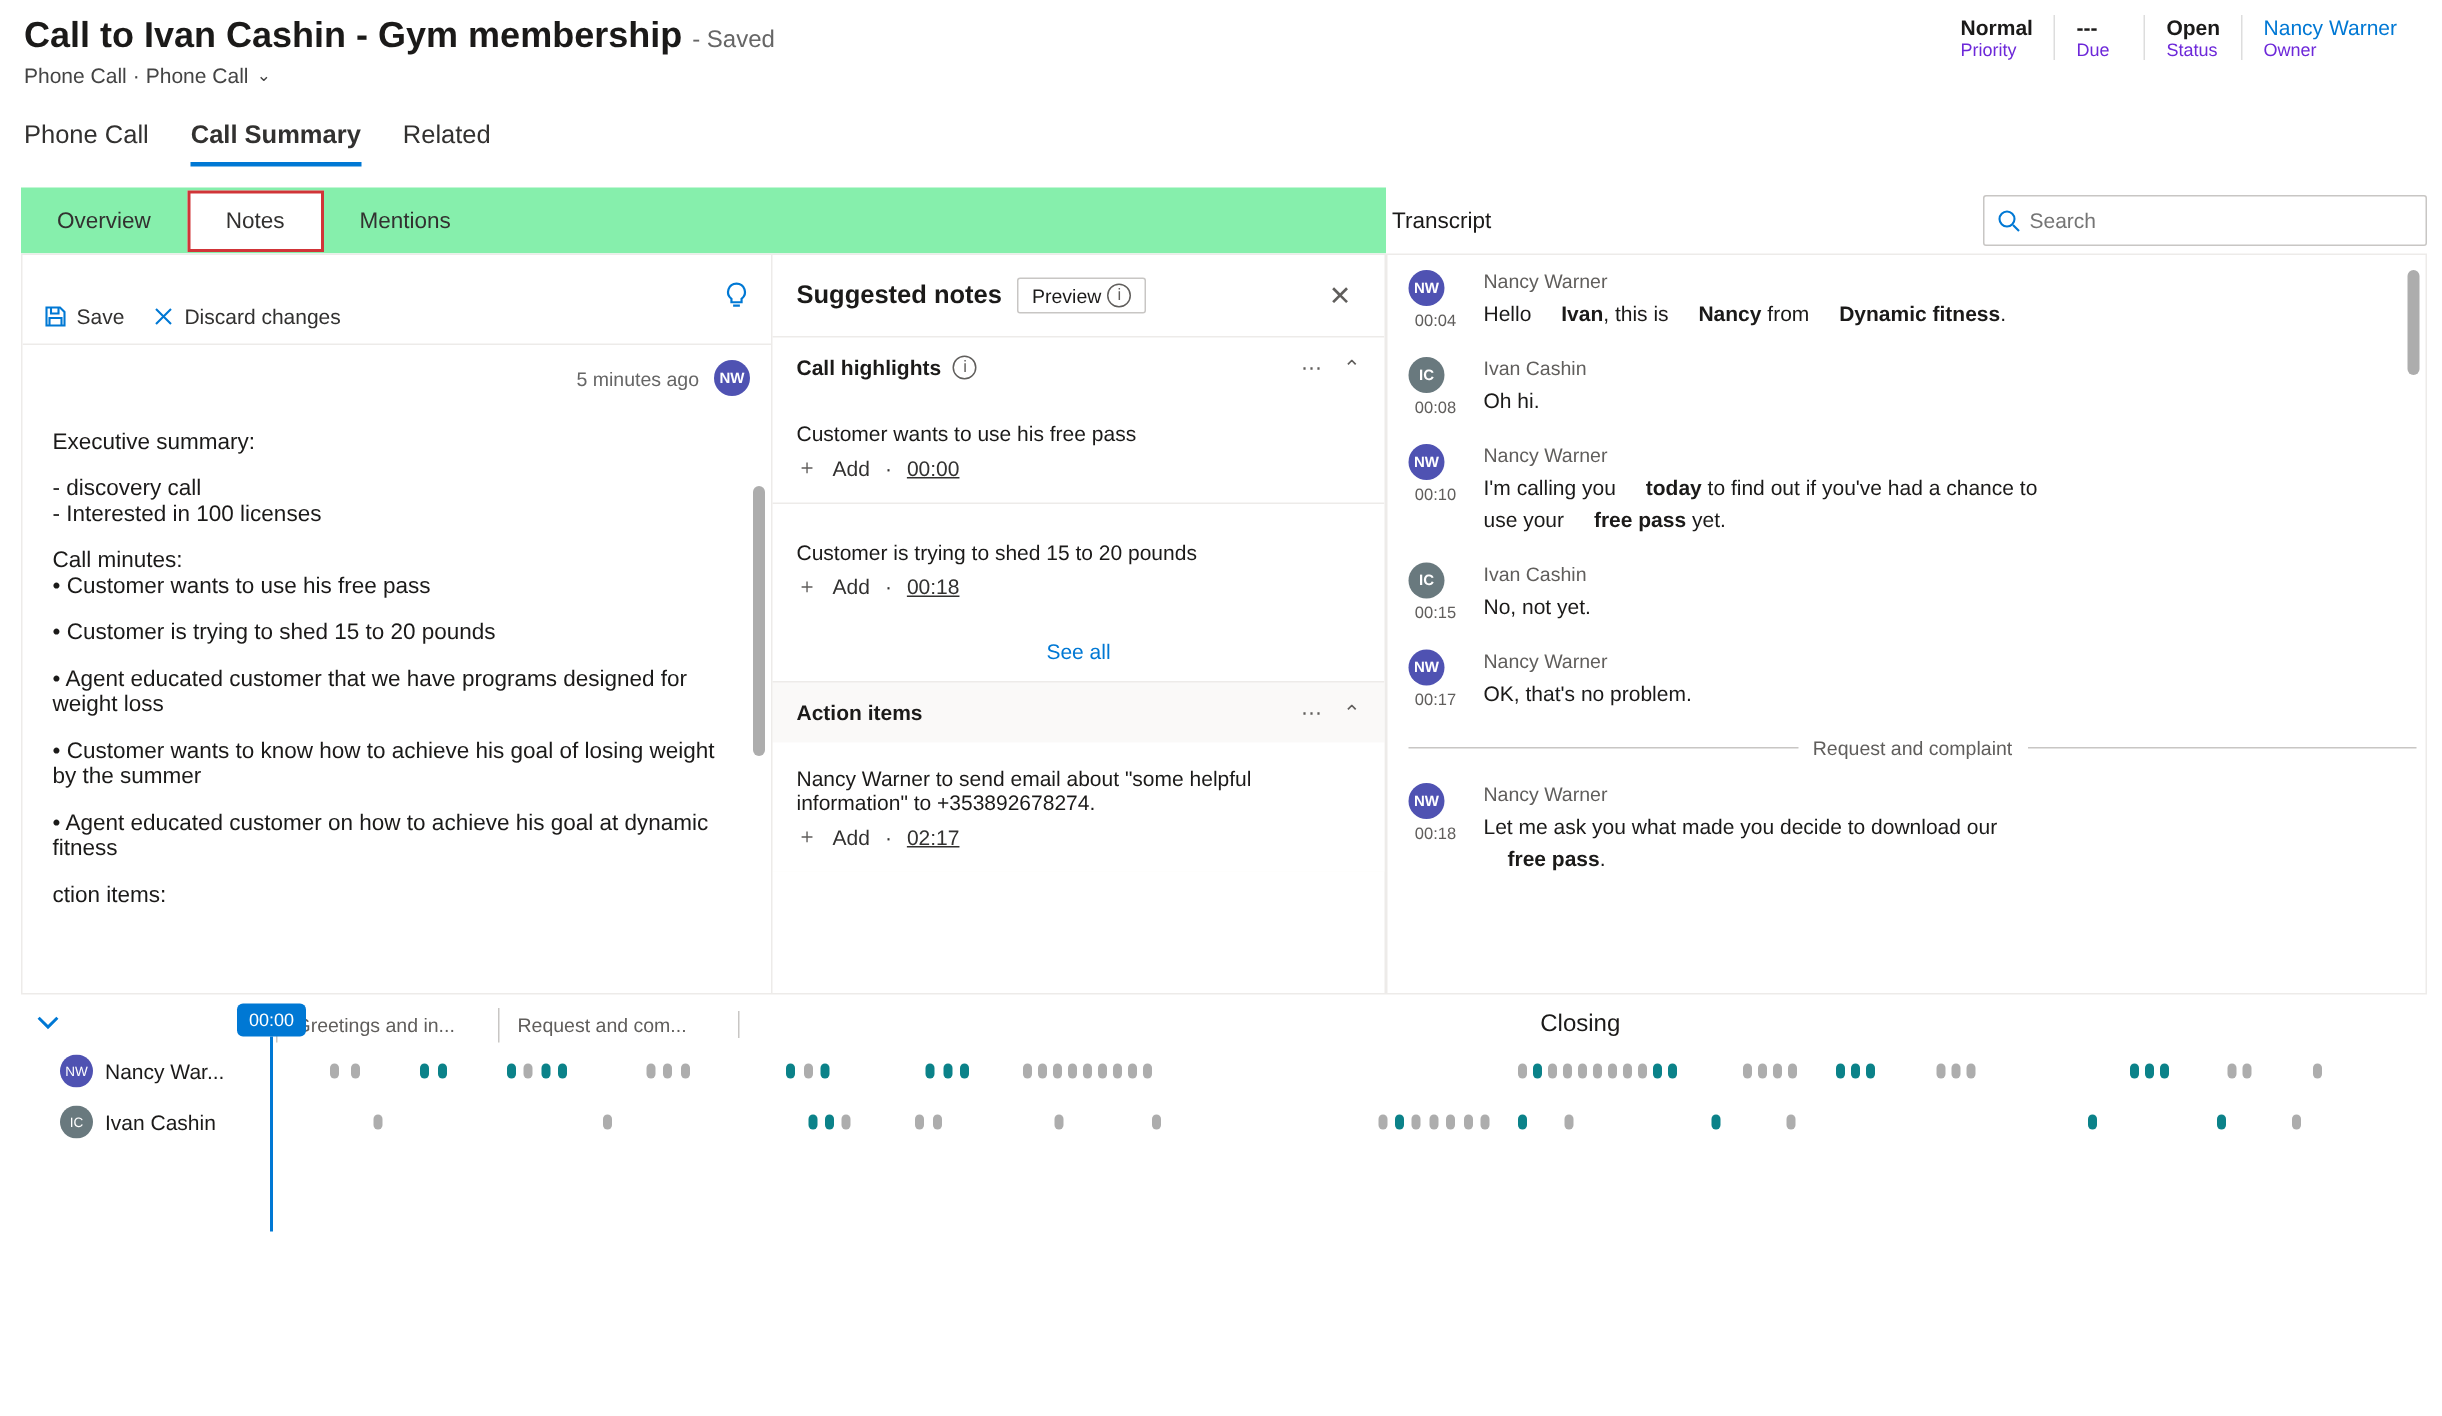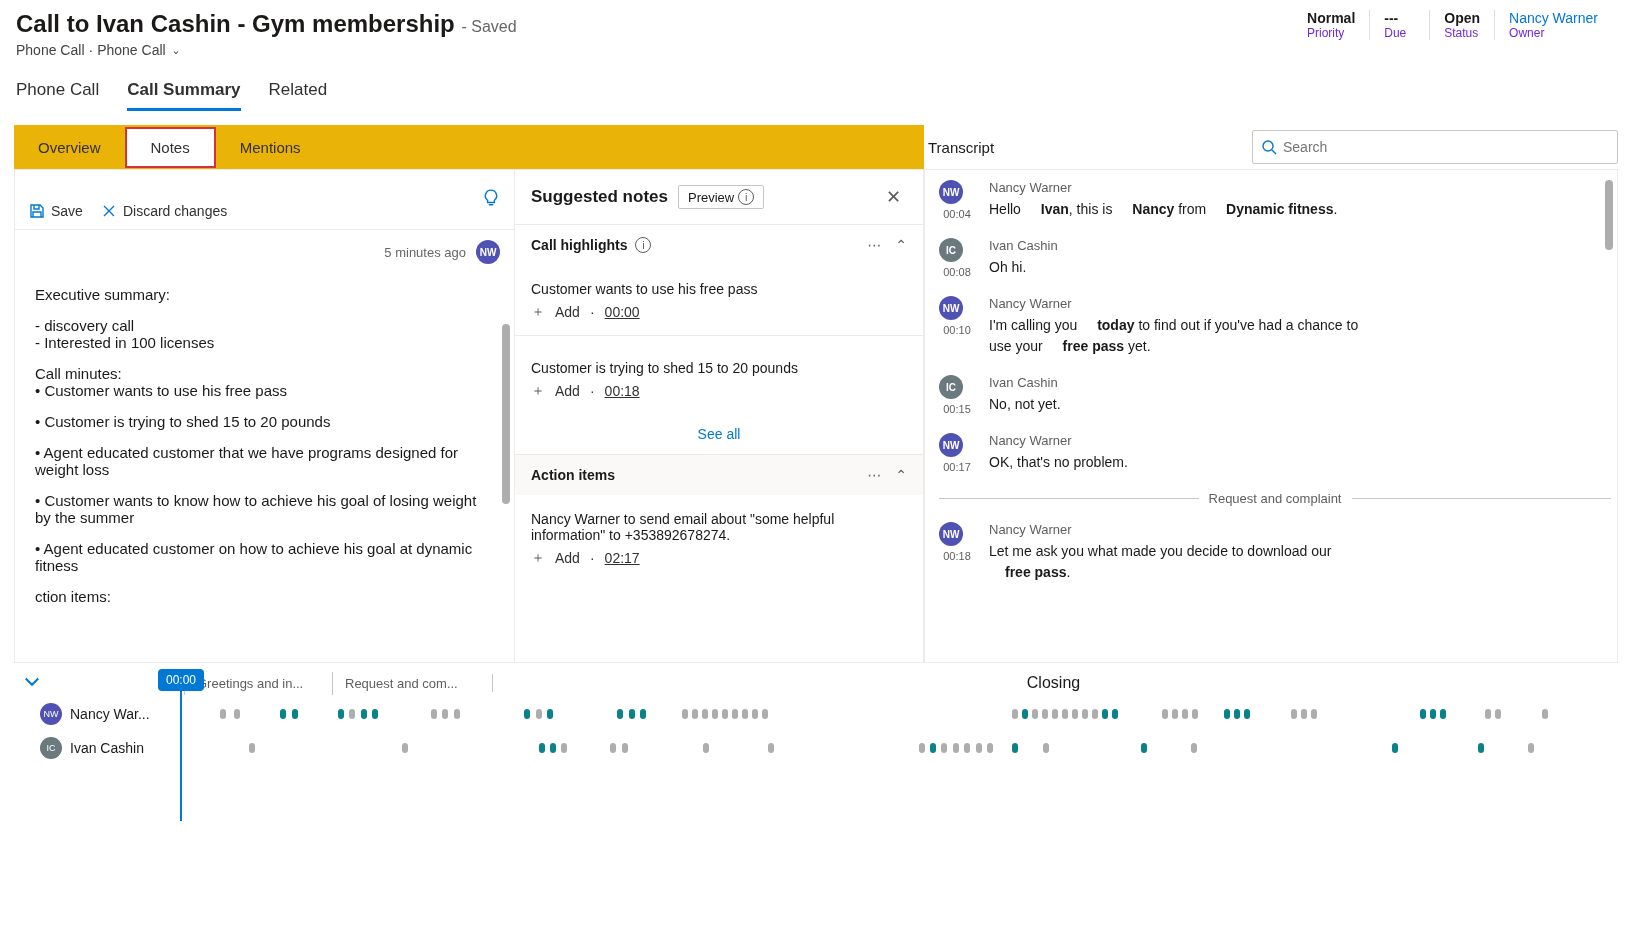--- a/index.html
+++ b/index.html
@@ -18,21 +18,21 @@
   .header-right .lbl { font-size: 12px; color: #6d28d9; }
 
   .top-tabs { display: flex; gap: 28px; padding: 18px 16px 0 16px; border-bottom: 0; }
   .top-tabs .tab { font-size: 17px; padding-bottom: 8px; cursor: pointer; color:#323130;}
   .top-tabs .tab.active { font-weight: 600; border-bottom: 3px solid #0078d4; }
 
   .workspace { display: flex; padding: 14px 10px 0 14px; gap: 0; height: 552px; }
   .panel-left { width: 910px; display: flex; flex-direction: column; }
   .panel-right { flex: 1; display: flex; flex-direction: column; }
 
-  .sub-tabs { display: flex; align-items: center; gap: 0; height: 44px; background:#eab308;}
+  .sub-tabs { display: flex; align-items: center; gap: 0; height: 44px; background:#86efac;}
   .sub-tabs .st { padding: 10px 24px; font-size: 15px; cursor: pointer; color:#323130;}
   .sub-tabs .st.highlighted { background:#fff; border: 2px solid #d13438; font-weight: 400; }
 
   .notes-body { display: flex; border: 1px solid #edebe9; background:#fff; flex:1; overflow:hidden;}
   .notes-col { width: 500px; border-right: 1px solid #edebe9; position:relative; }
   .notes-toolbar { display:flex; align-items:center; justify-content:space-between; padding:10px 14px; border-bottom:1px solid #edebe9;}
   .notes-toolbar .left { display:flex; gap:18px; }
   .icon-btn { display:flex; align-items:center; gap:6px; cursor:pointer; font-size:14px; color:#323130;margin-top:23px;}
   .icon-btn svg { width:16px; height:16px; }
   .bulb { color:#0078d4; }
@@ -56,21 +56,21 @@
   .head-icons { display:flex; gap:14px; color:#605e5c; font-size:14px;}
   .sug-item { padding: 4px 16px 14px 16px; font-size:14px;}
   .sug-item .txt { margin-bottom:6px;margin-top:12px;}
   .add-line { display:flex; align-items:center; gap:10px; color:#323130;}
   .add-line .plus { color:#605e5c; font-size:14px;}
   .add-line .ts { text-decoration:underline; cursor:pointer;}
   .see-all { text-align:center; color:#0078d4; padding:12px; cursor:pointer; font-size:14px;}
 
   .right-head { display:flex; align-items:center; justify-content:space-between; height:44px;}
   .right-head .tt { font-size:15px; padding-left:4px;}
-  .search-box { display:flex; align-items:center; border:1px solid #c8c6c4; background:#fff; border-radius:2px; height:34px; width:366px; padding:0 8px; gap:6px;}
+  .search-box { display:flex; align-items:center; border:1px solid #c8c6c4; background:#fff; border-radius:2px; height:34px; width:296px; padding:0 8px; gap:6px;}
   .search-box input { border:none; outline:none; flex:1; font-size:14px;}
   .search-box svg { width:16px; height:16px; color:#0078d4;}
 
   .transcript-body { border:1px solid #edebe9; background:#fff; flex:1; padding: 10px 6px 10px 14px; overflow-y:auto; position:relative;}
   .t-row { display:flex; gap:14px; align-items:flex-start; margin-bottom:18px;}
   .t-left { min-width:36px; text-align:center;}
   .t-time { font-size:11px; color:#605e5c; margin-top:4px;}
   .t-content .name { font-size:13px; color:#605e5c; margin-bottom:4px;}
   .t-content .msg { font-size:14px; line-height:1.5; max-width:380px;}
   .t-content .msg b { font-weight:600;padding-left:16px;}

